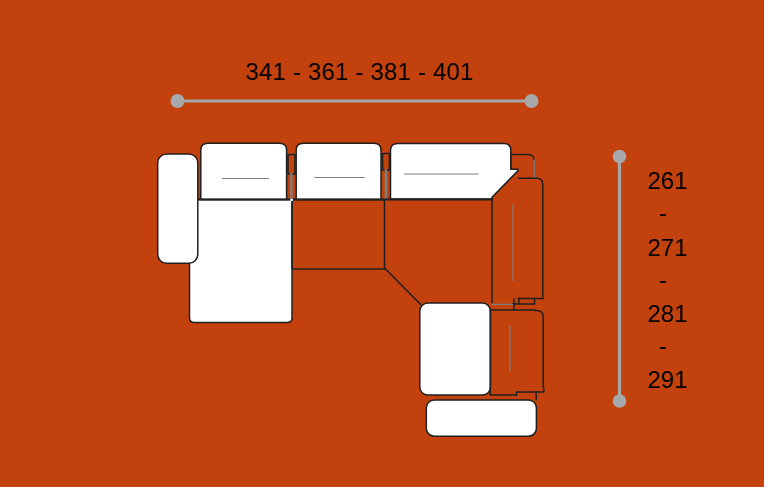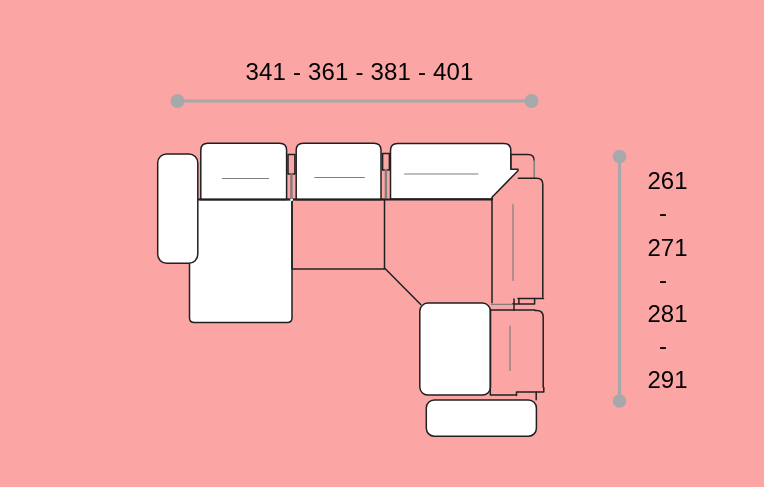--- a/index.html
+++ b/index.html
@@ -1,16 +1,16 @@
 <!DOCTYPE html>
 <html><head>
 <meta charset="utf-8">
 <style>
   html,body{margin:0;padding:0;background:#ffffff;}
-  .wrap{width:764px;height:487px;position:relative;overflow:hidden;background:#fca5a5;}
+  .wrap{width:764px;height:487px;position:relative;overflow:hidden;background:#c2410c;}
   svg{display:block;}
   text{font-family:"Liberation Sans", sans-serif;fill:#000000;}
 </style>
 </head>
 <body>
 <div class="wrap">
 <svg width="764" height="487" viewBox="0 0 764 487" xmlns="http://www.w3.org/2000/svg">
 
   <g>
     <text x="359.5" y="79.5" font-size="24" letter-spacing="0.19" text-anchor="middle">341 - 361 - 381 - 401</text>

